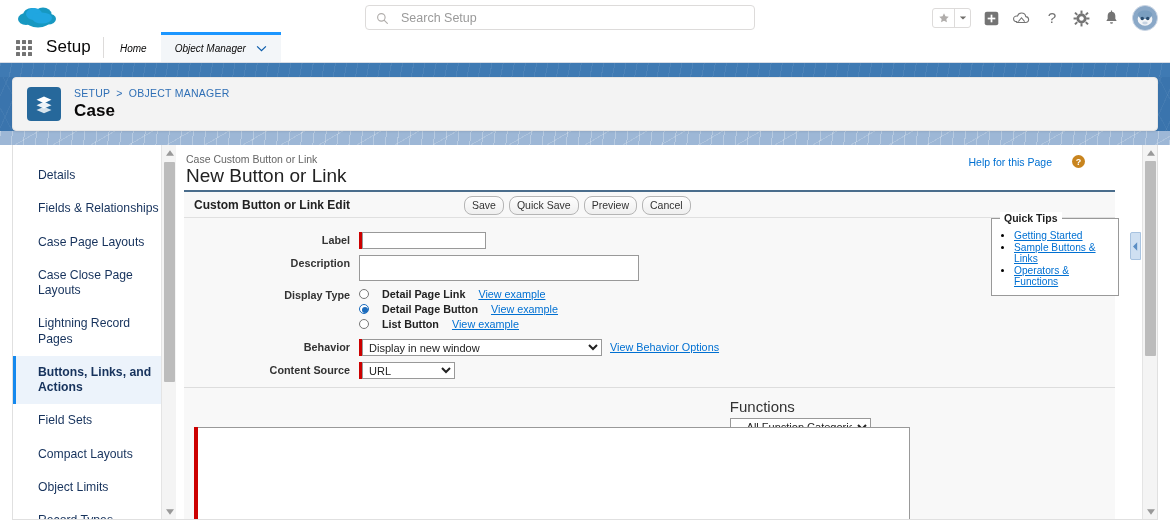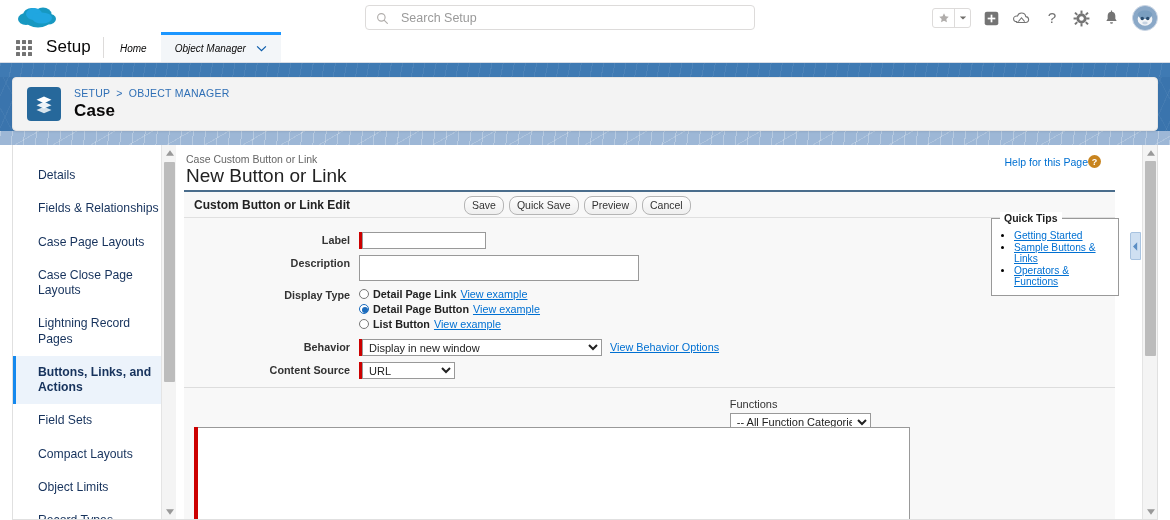--- a/index.html
+++ b/index.html
@@ -228,24 +228,24 @@
 
   .page-eyebrow {
     position: absolute; left: 10px; top: 8px;
     font-size: 10.5px; color: #666;
   }
   .page-heading {
     position: absolute; left: 10px; top: 20px;
     font-size: 19px; color: #222; font-weight: normal;
   }
   .help-link {
-    position: absolute; right: 28px; top: 10px;
+    position: absolute; right: 44px; top: 10px;
     font-size: 10.5px; color: #0070d2;
     text-decoration: none;
-    display: flex; align-items: center; gap: 0;
+    display: flex; align-items: center; gap: 20px;
   }
   .help-badge {
     width: 13px; height: 13px; border-radius: 50%;
     background: #c8841e; color: #fff;
     font-size: 9px; font-weight: bold;
     display:flex; align-items:center; justify-content:center;
   }
 
   
   .edit-panel {
@@ -309,21 +309,21 @@
     display:flex;align-items:center;justify-content:center;
     font-style: italic; font-weight: bold;
     cursor: pointer;
   }
   .txt-area {
     width: 280px; height: 26px;
     border: 1px solid #999; background: #fff;
     font-family: "Liberation Sans", sans-serif; font-size: 11px;
     resize: none; outline: none; padding: 2px 3px;
   }
-  .radio-row { display: flex; align-items: center; gap: 4px; margin-bottom: 3px; }
+  .radio-row { display: flex; align-items: center; gap: 13px; margin-bottom: 3px; }
   .radio {
     width: 10px; height: 10px; border-radius: 50%;
     border: 1px solid #777; background: #fff;
     flex: 0 0 10px; position: relative; cursor: pointer;
   }
   .radio.checked { border-color: #1a6bbd; background: #fff; }
   .radio.checked::after {
     content: ""; position: absolute; left: 2px; top: 2px;
     width: 6px; height: 6px; border-radius: 50%; background: #1a6bbd;
   }
@@ -356,21 +356,21 @@
   .qt-list a { color: #0070d2; text-decoration: underline; cursor: pointer; }
 
   
   .formula-zone {
     position: absolute; left: 8px; top: 242px;
     width: 931px; height: 133px;
     background: #f8f8f8;
     border-top: 1px solid #ddd;
     padding-top: 10px;
   }
-  .fz-label { font-size: 11px; color: #333; margin-bottom: 2px; }
+  .fz-label { font-size: 15px; color: #333; margin-bottom: 2px; }
   .fz-top { display: flex; align-items: flex-end; }
   .fz-col { position: relative; }
   .field-type-sel { width: 233px; height: 18px; }
   .merge-sel { width: 133px; height: 18px; }
   .op-btn {
     font-family: "Liberation Sans", sans-serif;
     font-size: 9.8px; font-weight: bold; color: #333;
     background: linear-gradient(#fdfdfd, #eeeeee);
     border: 1px solid #b5b5b5; border-radius: 2px;
     height: 18px; padding: 0 6px; cursor: pointer;

